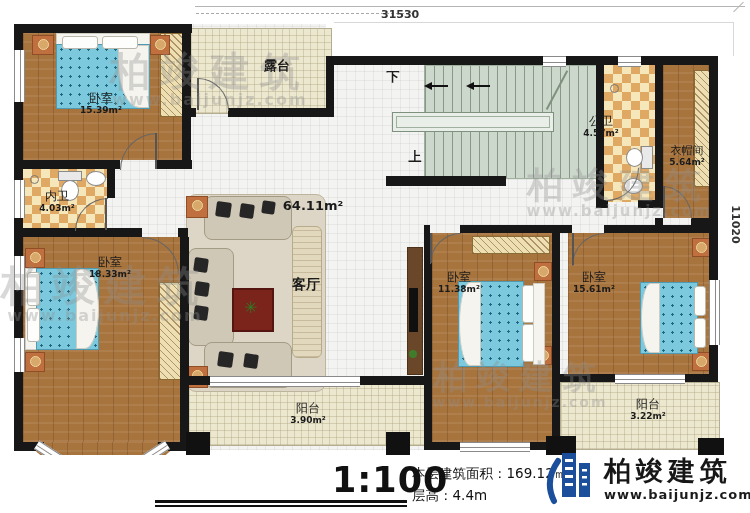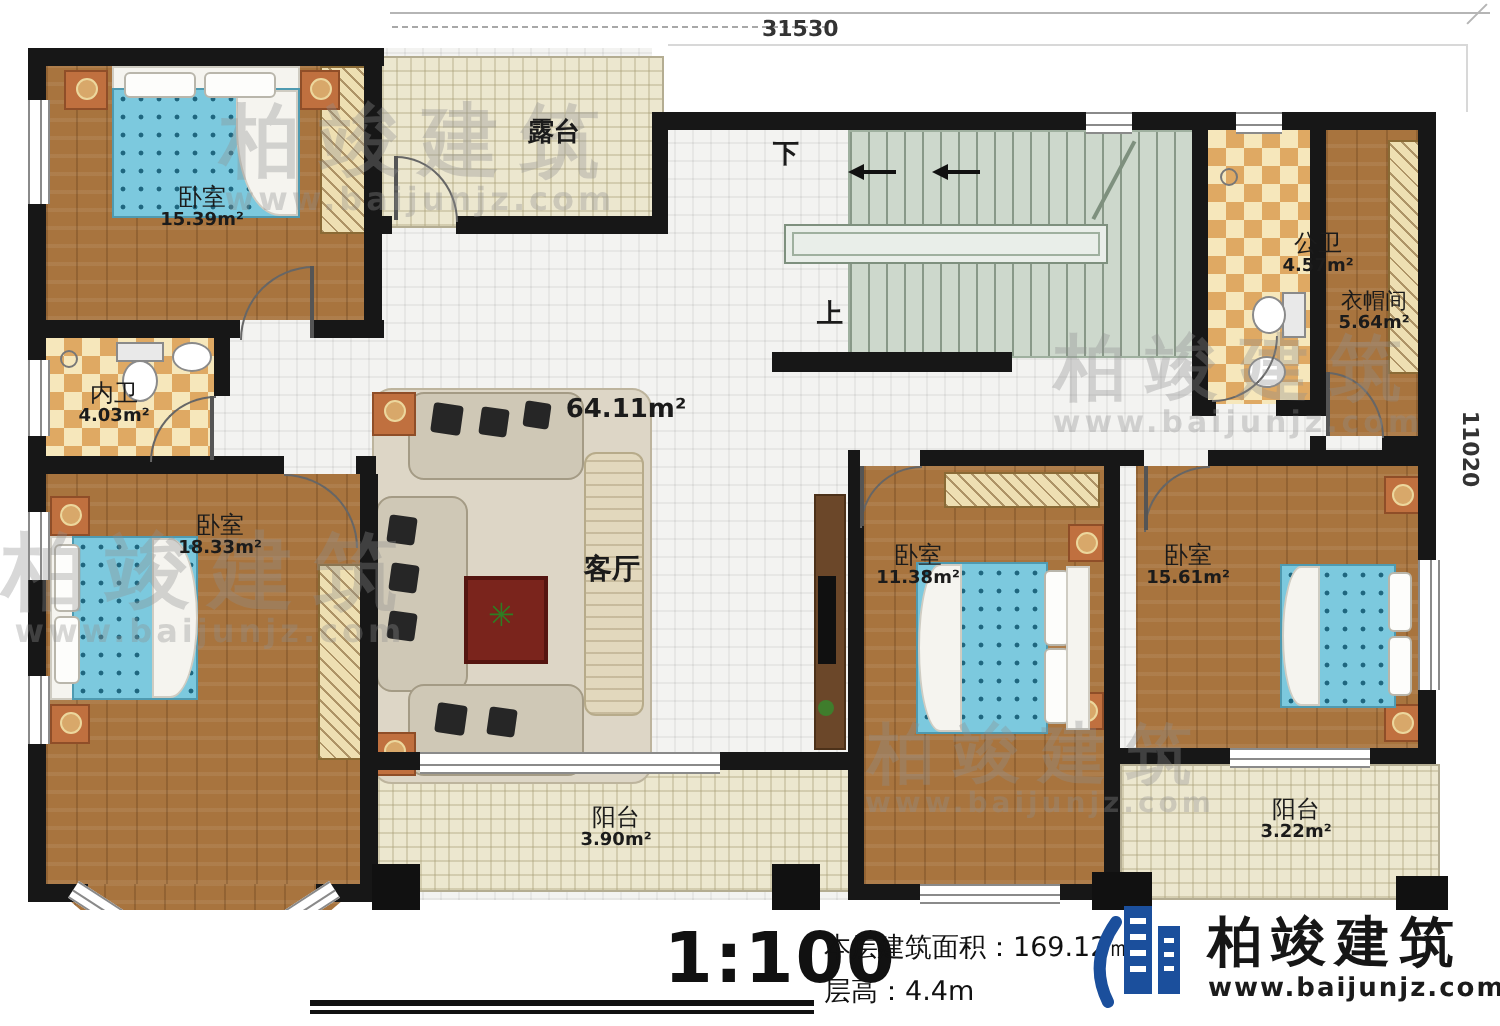--- a/index.html
+++ b/index.html
@@ -288,21 +288,21 @@
     <div class="rname">内卫</div>
     <div class="rarea">4.03m²</div>
   </div>
   <div class="rlbl" style="left:110px;top:268px">
     <div class="rname">卧室</div>
     <div class="rarea">18.33m²</div>
   </div>
   <div class="biglbl" style="left:277px;top:66px;font-size:13px">露台</div>
   <div class="biglbl" style="left:313px;top:205px;font-size:13px">64.11m²</div>
   <div class="biglbl" style="left:306px;top:285px;font-size:14px">客厅</div>
-  <div class="rlbl" style="left:659px;top:127px">
+  <div class="rlbl" style="left:601px;top:127px">
     <div class="rname">公卫</div>
     <div class="rarea">4.57m²</div>
   </div>
   <div class="rlbl" style="left:687px;top:156px">
     <div class="rname" style="font-size:11px">衣帽间</div>
     <div class="rarea">5.64m²</div>
   </div>
   <div class="rlbl" style="left:459px;top:283px">
     <div class="rname">卧室</div>
     <div class="rarea">11.38m²</div>

